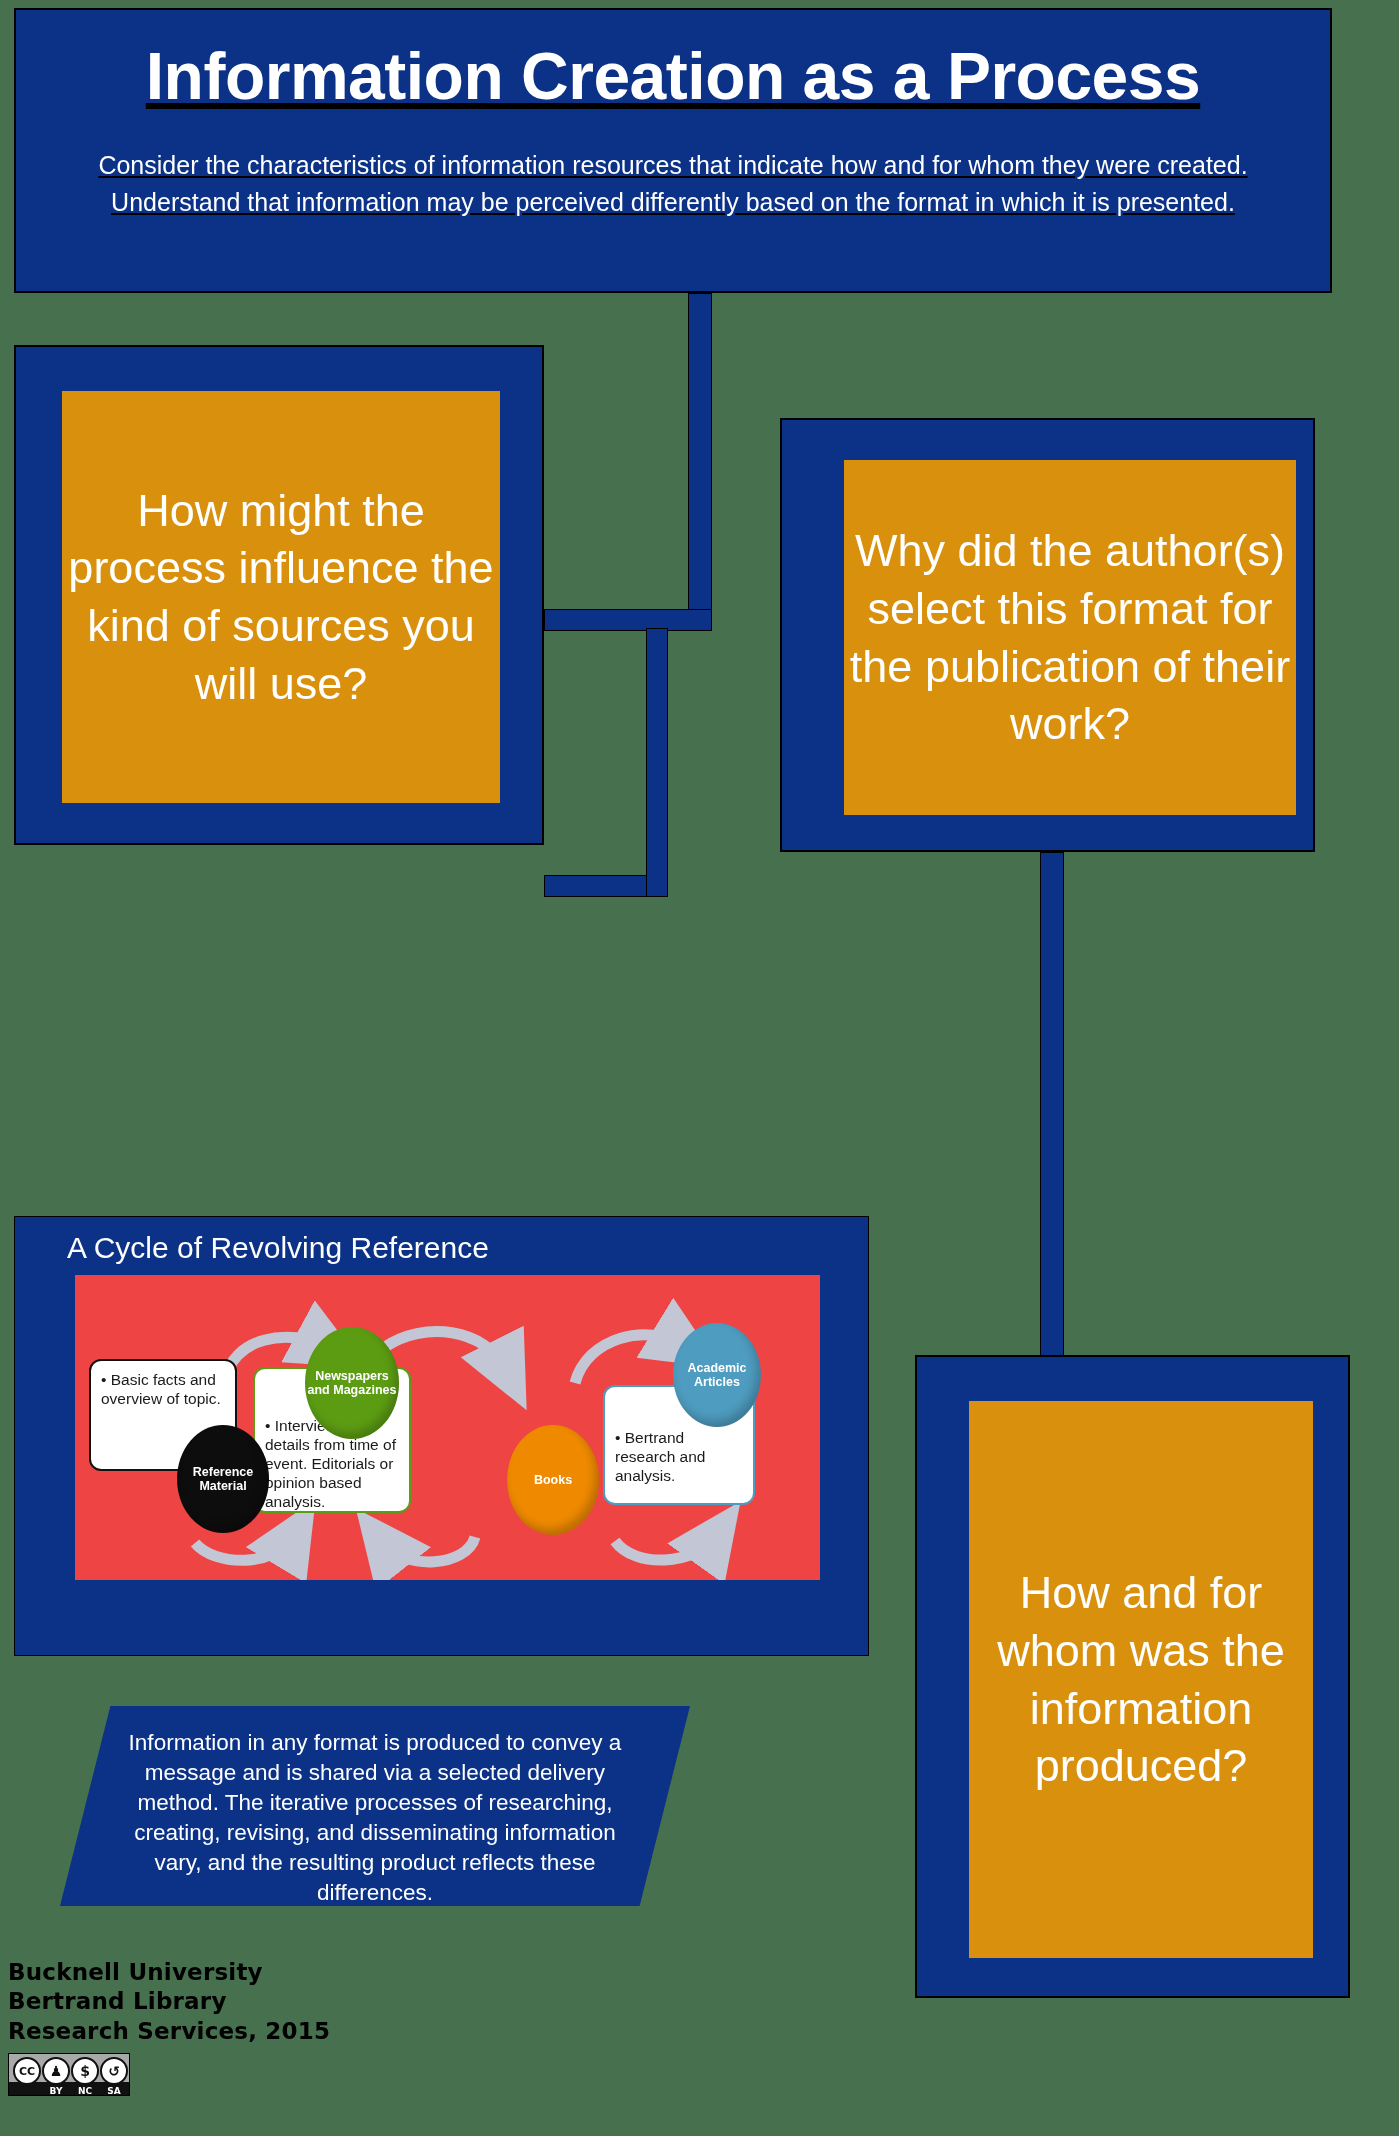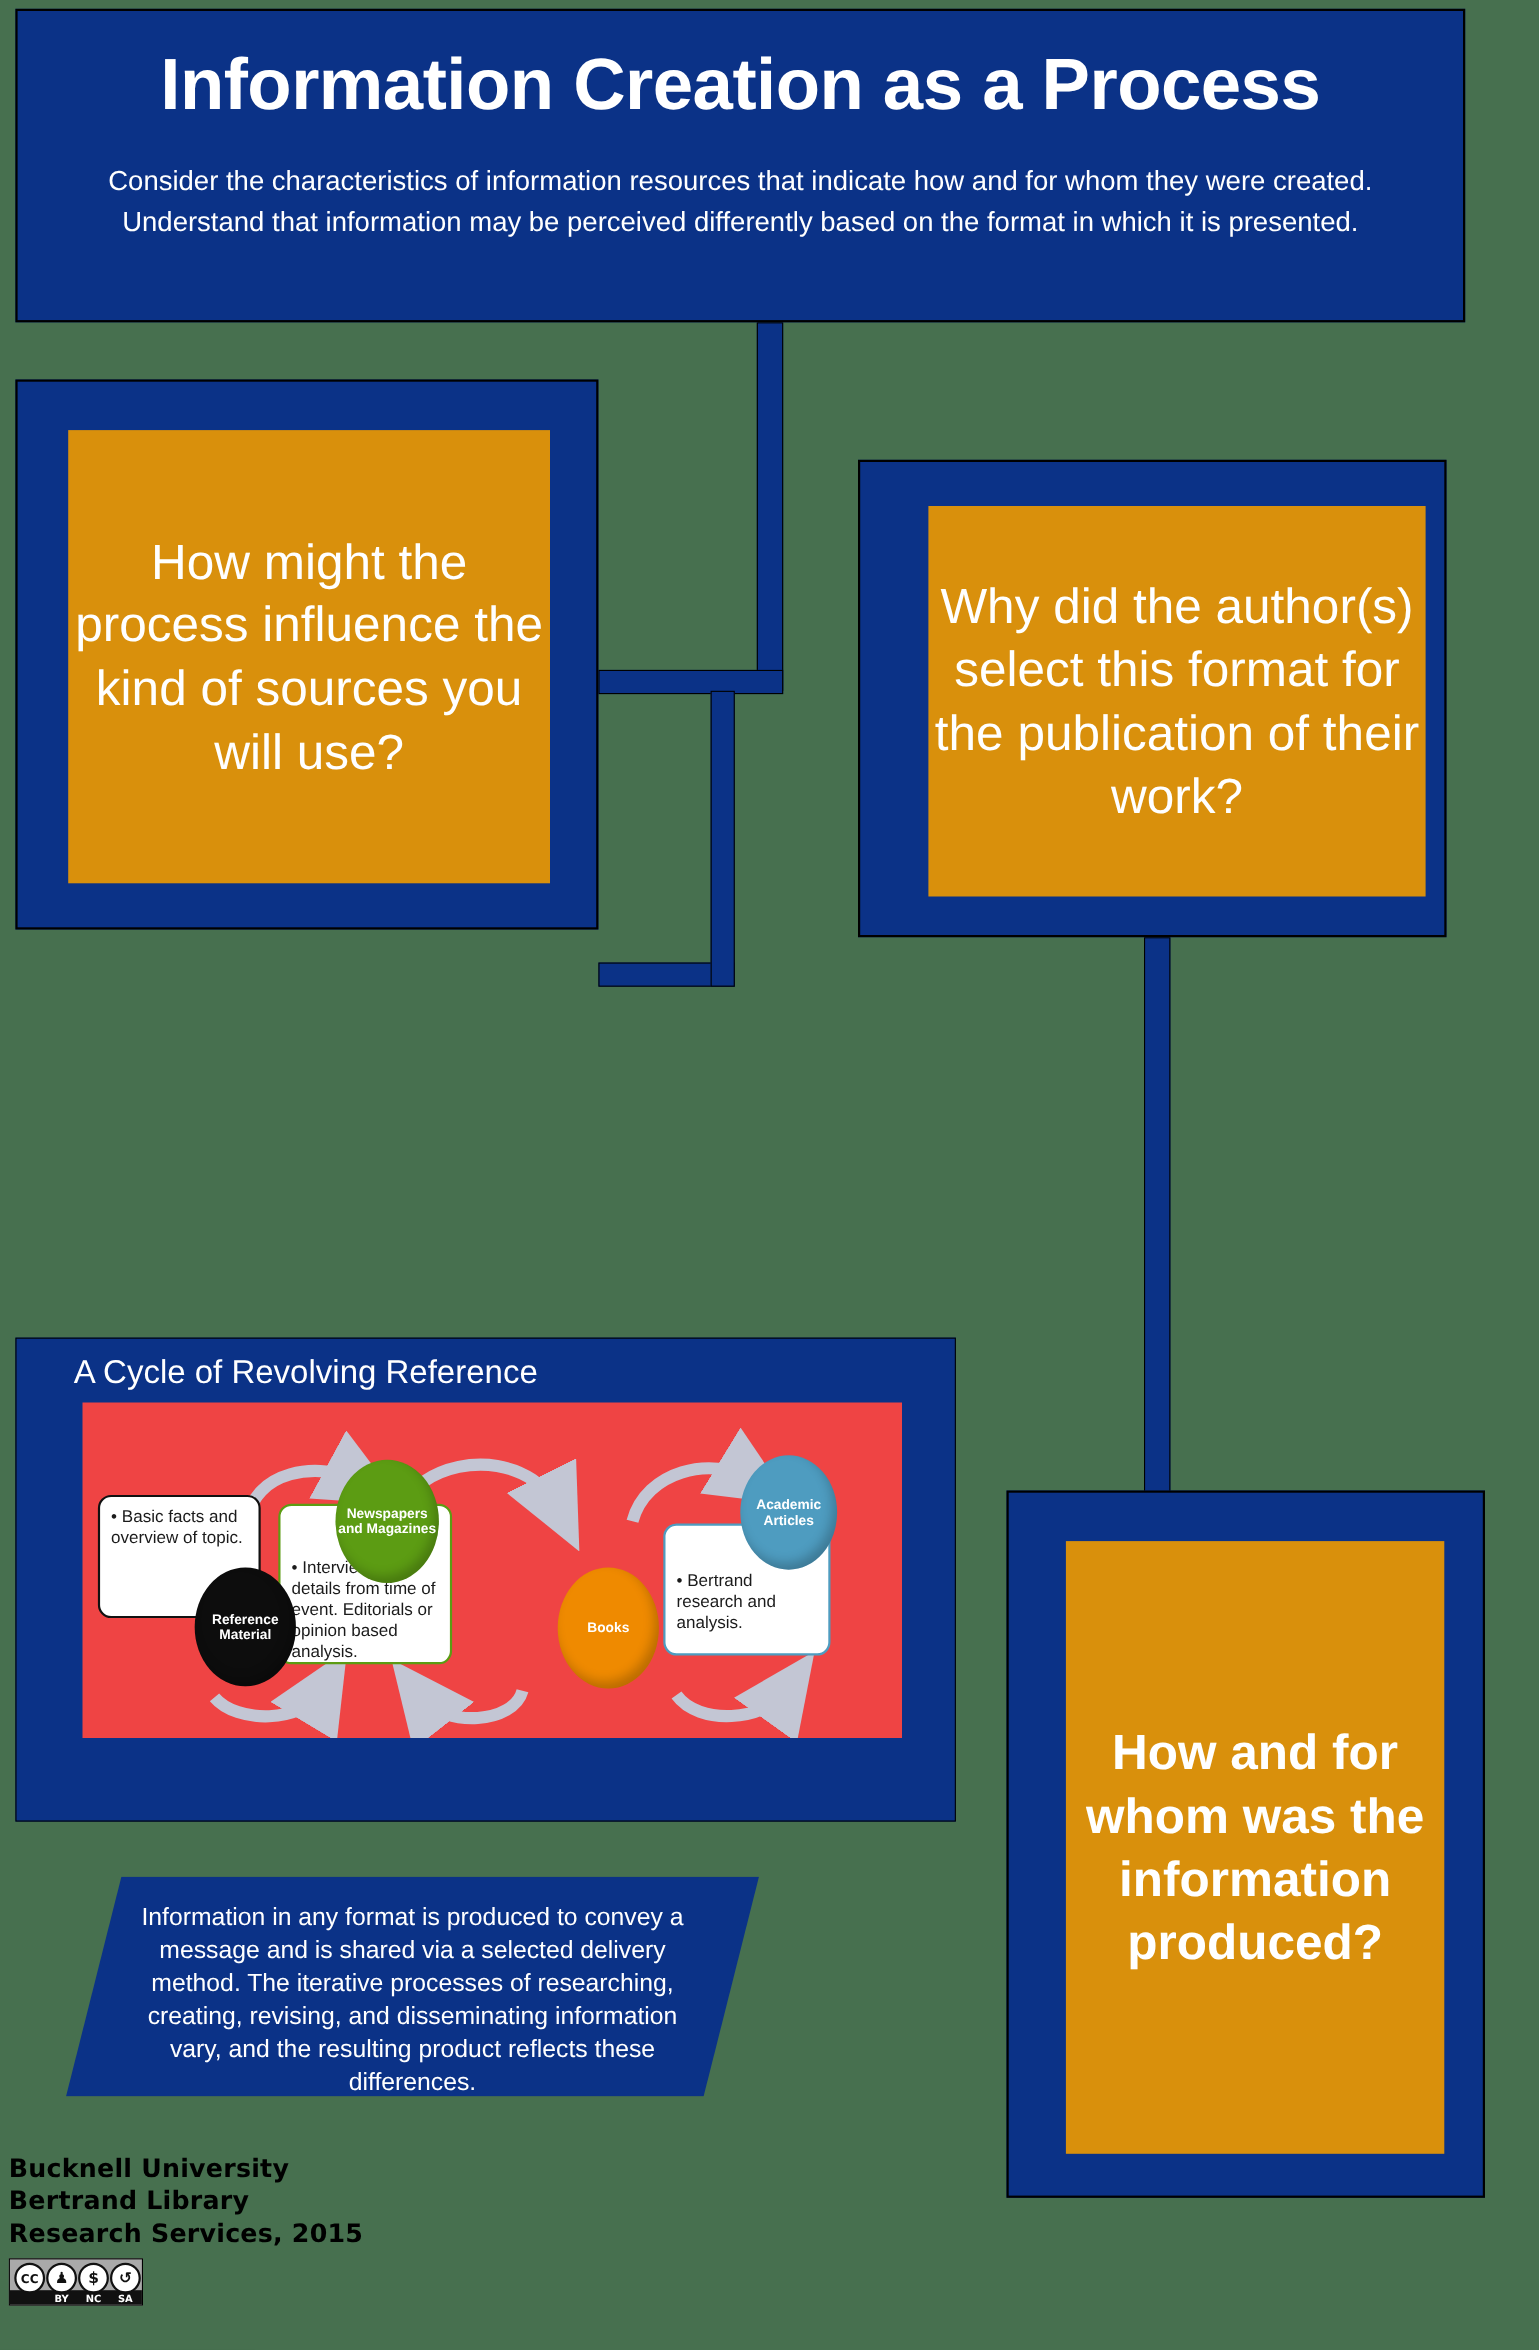--- a/index.html
+++ b/index.html
@@ -12,20 +12,21 @@
   }
   .abs{position:absolute;}
 
   
   #header{
     left:14px;top:8px;width:1318px;height:285px;
     background:#0b3287;
     border:2px solid #000;
     box-sizing:border-box;
     text-align:center;
+    text-decoration:underline;
   }
   #header-title{
     color:#ffffff;
     font-size:66px;
     font-weight:bold;
     letter-spacing:-0.5px;
     margin-top:32px;
     line-height:1.05;
   }
   #header-sub{
@@ -59,21 +60,21 @@
     position:absolute;left:46px;top:44px;width:438px;height:412px;
     font-size:45px;
   }
 
   #card2{left:780px;top:418px;width:535px;height:434px;}
   #card2 .qinner{
     position:absolute;left:62px;top:40px;width:452px;height:355px;
     font-size:45px;
   }
 
-  #card3{left:915px;top:1355px;width:435px;height:643px;font-weight:bold;}
+  #card3{left:915px;top:1355px;width:435px;height:643px;}
   #card3 .qinner{
     position:absolute;left:52px;top:44px;width:344px;height:557px;
     font-size:45px;
   }
 
   
   #cycle-panel{
     left:14px;top:1216px;width:855px;height:440px;
     background:#0b3287;
     box-sizing:border-box;

